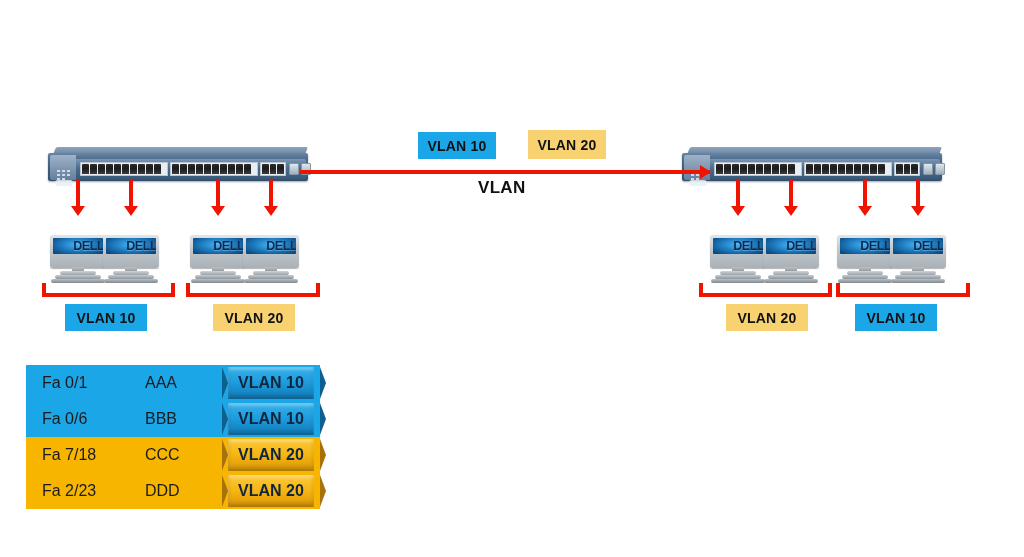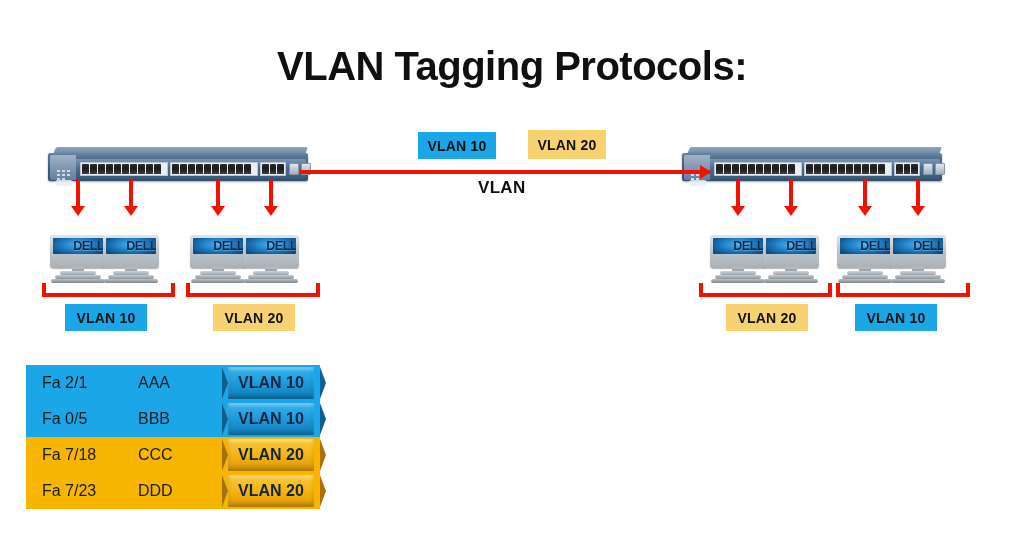--- a/index.html
+++ b/index.html
@@ -152,21 +152,21 @@
   .vtable{position:absolute;}
   .vrow{position:relative;height:36px;}
   .vrow .fill{position:absolute;left:0;top:0;width:100%;height:100%;}
   .vrow.blue .fill{background:#1ba6e8;}
   .vrow.gold .fill{background:#f7b500;}
   .vcell{
     position:absolute;top:0;height:36px;line-height:36px;
     font-size:16px;color:#1b1b1b;
   }
   .vcell.port{left:16px;}
-  .vcell.name{left:112px;}
+  .vcell.name{left:119px;}
   .ribbon{
     position:absolute;left:196px;top:2px;width:98px;height:32px;
   }
   .ribbon .body{
     position:absolute;left:6px;top:0;width:86px;height:32px;
     display:flex;align-items:center;justify-content:center;
     font-size:16px;font-weight:bold;color:#10263d;
   }
   .ribbon.blue .body{background:linear-gradient(to bottom,#35b3ec 0%,#1c9bdd 50%,#1179b5 100%);}
   .ribbon.gold .body{background:linear-gradient(to bottom,#fcc93a 0%,#f6b511 50%,#d99606 100%);}
@@ -183,21 +183,20 @@
   .ribbon .shadow{
     position:absolute;left:6px;top:0;width:86px;height:32px;
     box-shadow:inset 0 -3px 4px rgba(0,0,0,.22), inset 0 3px 3px rgba(255,255,255,.3);
   }
 </style>
 </head>
 <body>
 
 <div id="stage">
 
-  <div class="title">VLAN Tagging Protocols:</div>
 
   <div class="switch" style="left:48px;top:145px;">
     <div class="sw-top"></div>
     <div class="sw-body"></div>
     <div class="sw-face"></div>
     <div class="sw-left">
       <div class="sw-leds">
         <i></i>
           <i></i>
           <i></i>
@@ -452,33 +451,33 @@
     <span>VLAN 20</span>
   </div>
   <div class="tag blue" style="left:855px;top:304px;width:82px;height:27px;">
     <span>VLAN 10</span>
   </div>
 
   <div class="vtable" style="left:26px;top:365px;width:294px;">
 
     <div class="vrow blue">
       <div class="fill"></div>
-      <div class="vcell port">Fa 2/1</div>
+      <div class="vcell port">Fa 0/1</div>
       <div class="vcell name">AAA</div>
       <div class="ribbon blue">
         <div class="notch-l"></div>
         <div class="body">VLAN 10</div>
         <div class="shadow"></div>
         <div class="notch-r"></div>
       </div>
     </div>
 
     <div class="vrow blue">
       <div class="fill"></div>
-      <div class="vcell port">Fa 0/5</div>
+      <div class="vcell port">Fa 0/6</div>
       <div class="vcell name">BBB</div>
       <div class="ribbon blue">
         <div class="notch-l"></div>
         <div class="body">VLAN 10</div>
         <div class="shadow"></div>
         <div class="notch-r"></div>
       </div>
     </div>
 
     <div class="vrow gold">
@@ -488,21 +487,21 @@
       <div class="ribbon gold">
         <div class="notch-l"></div>
         <div class="body">VLAN 20</div>
         <div class="shadow"></div>
         <div class="notch-r"></div>
       </div>
     </div>
 
     <div class="vrow gold">
       <div class="fill"></div>
-      <div class="vcell port">Fa 7/23</div>
+      <div class="vcell port">Fa 2/23</div>
       <div class="vcell name">DDD</div>
       <div class="ribbon gold">
         <div class="notch-l"></div>
         <div class="body">VLAN 20</div>
         <div class="shadow"></div>
         <div class="notch-r"></div>
       </div>
     </div>
 
   </div>

